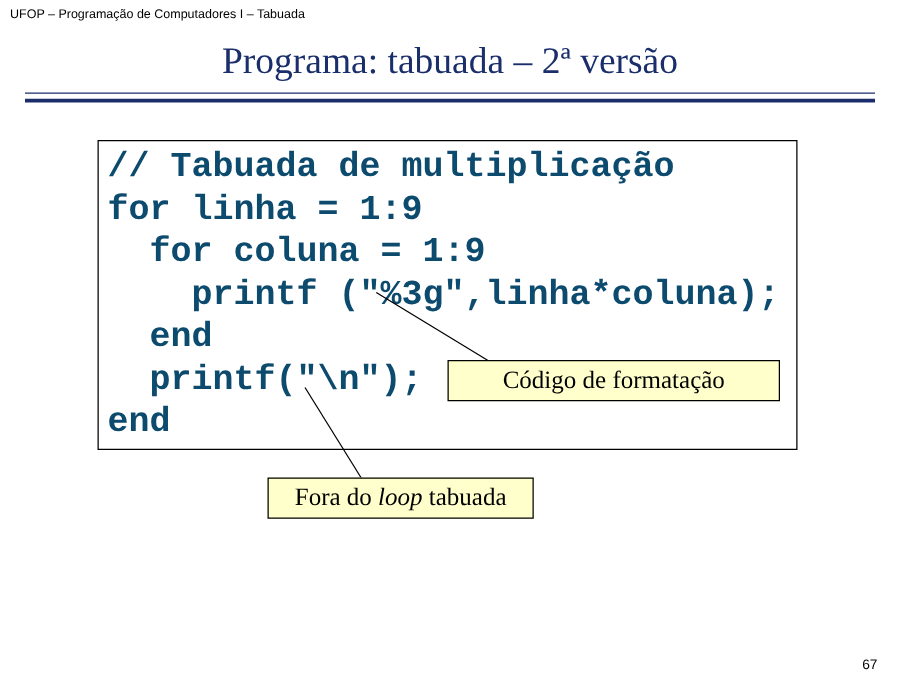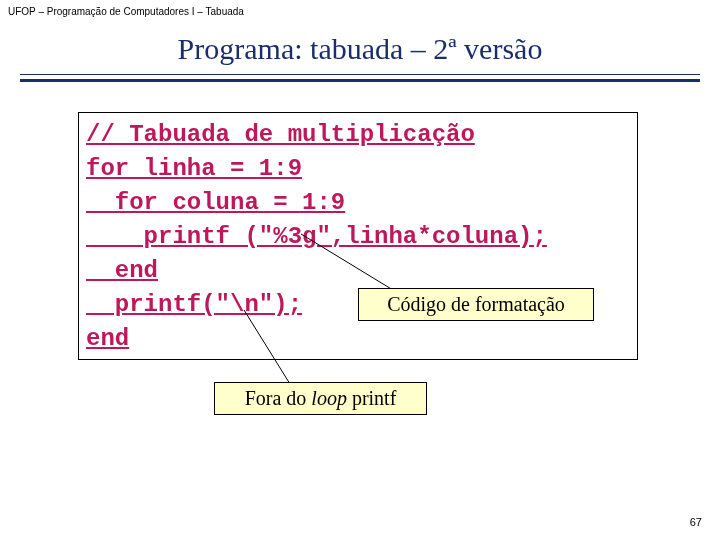--- a/index.html
+++ b/index.html
@@ -47,52 +47,51 @@
     border: 1px solid #000;
     background: #fff;
     box-sizing: border-box;
   }
   .code {
     position: absolute;
     top: 118px;
     left: 86px;
     font-family: "Courier New", monospace;
     font-weight: bold;
-    font-size: 24px;
+    font-size: 28px;
     line-height: 34px;
-    color: #be185d;
+    color: #0c4a6e;
     white-space: pre;
-    text-decoration: underline;
   }
   .callout {
     position: absolute;
     background: #ffffcc;
     border: 1px solid #000;
     font-size: 20px;
     padding: 4px 10px;
     box-sizing: border-box;
     text-align: center;
   }
   .callout.format {
     top: 288px;
     left: 358px;
-    width: 236px;
+    width: 266px;
   }
   .callout.loop {
     top: 382px;
     left: 214px;
     width: 213px;
   }
   .callout.loop .italic {
     font-style: italic;
     text-align: right;
   }
   .page-num {
     position: absolute;
-    bottom: 12px;
+    bottom: 2px;
     right: 18px;
     font-family: Arial, sans-serif;
     font-size: 11px;
     color: #000;
   }
   svg.lines {
     position: absolute;
     top: 0;
     left: 0;
     pointer-events: none;
@@ -116,15 +115,15 @@
 <span>  printf("\n");</span>
 <span>end</span></div>
 
 <svg class="lines" width="720" height="540">
   <line x1="301" y1="234" x2="393" y2="290" stroke="#000" stroke-width="1"></line>
   <line x1="244" y1="310" x2="290" y2="384" stroke="#000" stroke-width="1"></line>
 </svg>
 
 <div class="callout format">Código de formatação</div>
 
-<div class="callout loop"><span>Fora do </span><span class="italic">loop</span><span> printf</span></div>
+<div class="callout loop"><span>Fora do </span><span class="italic">loop</span><span> tabuada</span></div>
 
 <div class="page-num">67</div>
 
 </body></html>

